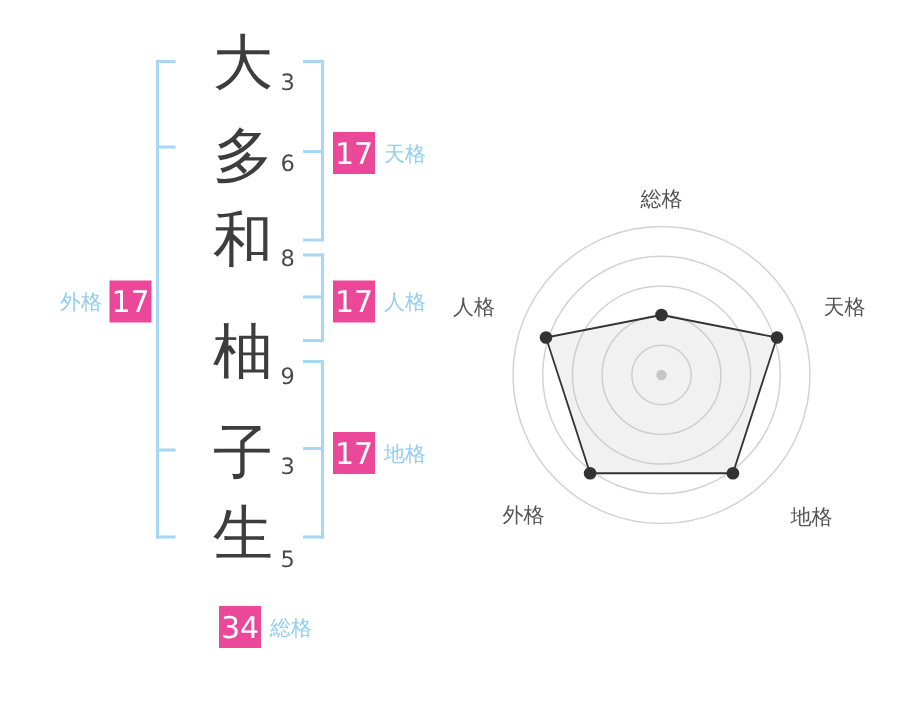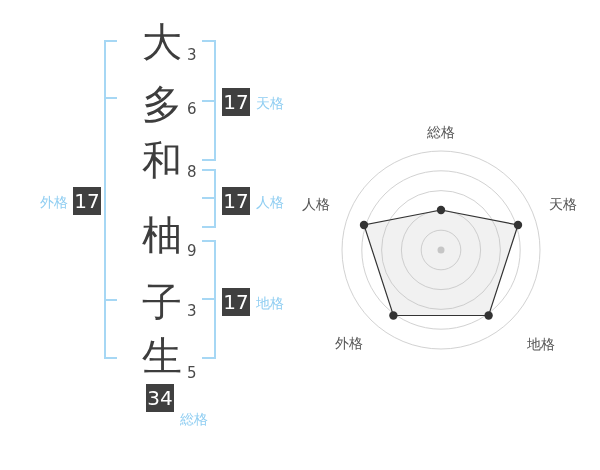--- a/index.html
+++ b/index.html
@@ -10,21 +10,21 @@
   .kanji{position:absolute;left:139px;width:46px;height:44px;text-align:center;
          font-size:40px;line-height:44px;color:#3d3d3d;}
   .strokes{position:absolute;left:187px;width:20px;height:18px;
            font-size:15px;line-height:18px;color:#4a4a4a;text-align:left;}
 
   
   .vline{position:absolute;width:2px;background:#a6d7f4;}
   .tick{position:absolute;height:2px;width:13px;background:#a6d7f4;}
 
   
-  .badge{position:absolute;width:28px;height:28px;background:#404040;color:#ffffff;
+  .badge{position:absolute;width:28px;height:28px;background:#ec4899;color:#ffffff;
          font-size:20px;line-height:28px;text-align:center;}
   .badge-label{position:absolute;font-size:14px;line-height:16px;color:#90cef2;}
 
   .chart-wrap{position:absolute;left:300px;top:100px;width:300px;height:280px;}
 </style>
 </head>
 <body>
 
 <div id="stage">
 
@@ -68,21 +68,21 @@
 
   <div class="badge" style="left:222px;top:187px">17</div>
   <div class="badge-label" style="left:256px;top:194px">人格</div>
 
   <div class="badge" style="left:222px;top:288px">17</div>
   <div class="badge-label" style="left:256px;top:295px">地格</div>
 
   <div class="badge-label" style="left:20px;top:194px;width:48px;text-align:right">外格</div>
   <div class="badge" style="left:73px;top:187px">17</div>
 
-  <div class="badge" style="left:146px;top:384px">34</div>
+  <div class="badge" style="left:146px;top:404px">34</div>
   <div class="badge-label" style="left:180px;top:411px">総格</div>
 
   <div class="chart-wrap" id="radar"><svg width="300" height="280" viewBox="0 0 300 280">
         <circle cx="141" cy="150" r="19.8" fill="none" stroke="#d2d2d2" stroke-width="1"></circle>
         <circle cx="141" cy="150" r="39.6" fill="none" stroke="#d2d2d2" stroke-width="1"></circle>
         <circle cx="141" cy="150" r="59.4" fill="none" stroke="#d2d2d2" stroke-width="1"></circle>
         <circle cx="141" cy="150" r="79.2" fill="none" stroke="#d2d2d2" stroke-width="1"></circle>
         <circle cx="141" cy="150" r="99.0" fill="none" stroke="#d2d2d2" stroke-width="1"></circle>
         <polygon points="141.0,110.0 218.0,125.0 188.6,215.5 93.4,215.5 64.0,125.0" fill="rgba(190,190,190,0.22)" stroke="#333333" stroke-width="1.2"></polygon>
         <circle cx="141" cy="150" r="3.5" fill="#c6c6c6"></circle>

